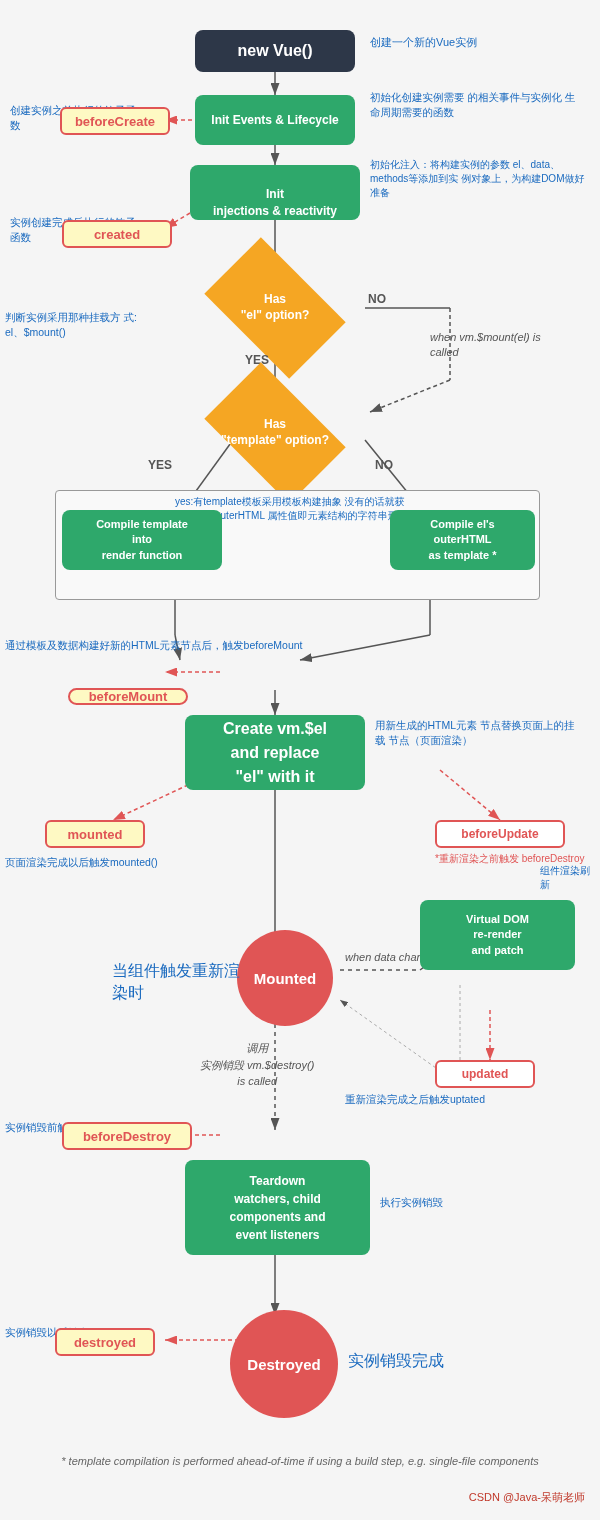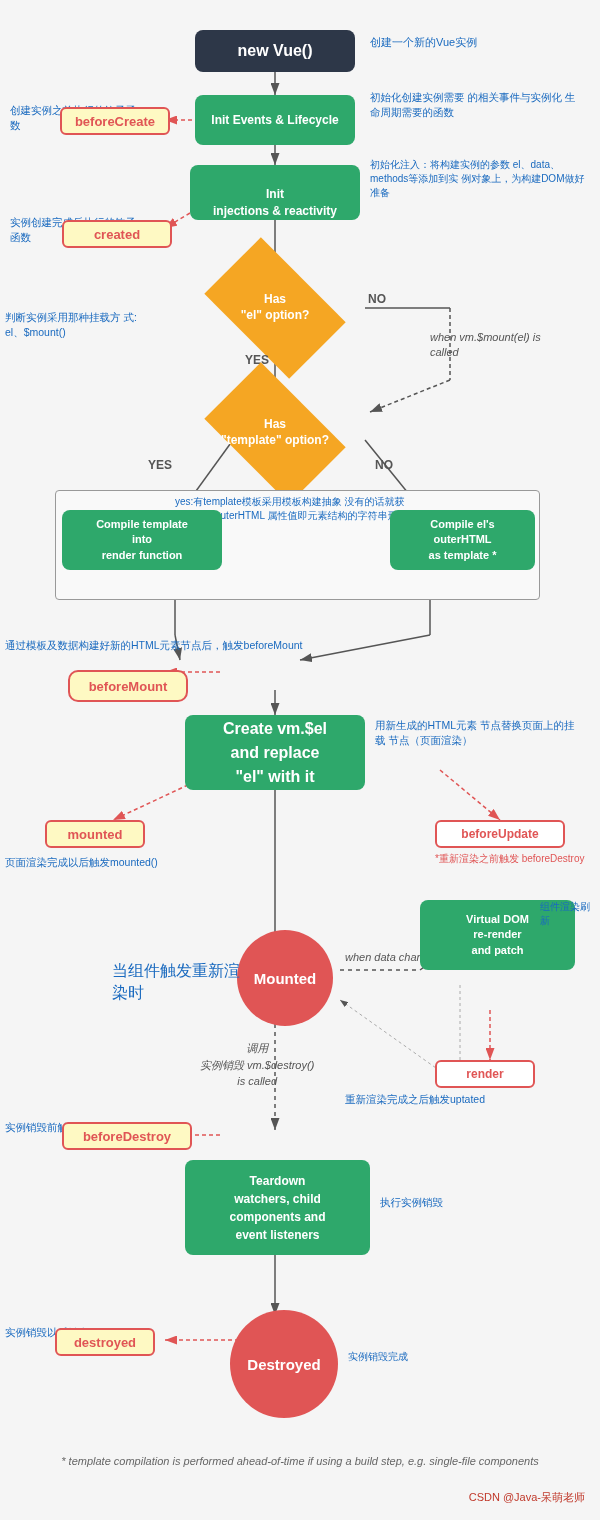--- a/index.html
+++ b/index.html
@@ -262,21 +262,21 @@
   <div class="node node-green" style="left:62px;top:510px;width:160px;height:60px;font-size:11px;">
     <span style="line-height:1.4;">Compile template<br>into<br>render function</span>
   </div>
 
   <div class="node node-green" style="left:390px;top:510px;width:145px;height:60px;font-size:11px;">
     <span style="line-height:1.4;">Compile el's<br>outerHTML<br>as template *</span>
   </div>
 
   <div class="annotation" style="left:5px;top:638px;width:350px;font-size:10.5px;">通过模板及数据构建好新的HTML元素节点后，触发beforeMount</div>
 
-  <div class="node node-hook" style="left:68px;top:670px;width:120px;height:32px;border-radius:10px;">beforeMount</div>
+  <div class="node node-hook" style="left:68px;top:688px;width:120px;height:17px;border-radius:10px;">beforeMount</div>
 
   <div class="node node-green" style="left:185px;top:715px;width:180px;height:75px;font-size:16px;">
     <span style="line-height:1.5;">Create vm.$el<br>and replace<br>"el" with it</span>
   </div>
 
   <div class="annotation" style="left:375px;top:718px;width:200px;font-size:10.5px;">用新生成的HTML元素
 节点替换页面上的挂载
 节点（页面渲染）</div>
 
   <div class="node node-hook" style="left:45px;top:820px;width:100px;height:28px;">mounted</div>
@@ -292,43 +292,43 @@
 
   <div style="position:absolute;left:345px;top:950px;font-size:11px;color:#555;font-style:italic;line-height:1.4;">when data
 changes</div>
 
   <div class="annotation" style="left:112px;top:960px;width:135px;font-size:16px;">当组件触发重新渲染时</div>
 
   <div class="node node-green" style="left:420px;top:900px;width:155px;height:70px;font-size:11px;">
     <span style="line-height:1.4;">Virtual DOM<br>re-render<br>and patch</span>
   </div>
 
-  <div class="annotation" style="left:540px;top:900px;width:55px;font-size:10px;">组件渲染刷新</div>
-
-  <div class="node node-hook-update" style="left:435px;top:1060px;width:100px;height:28px;">render</div>
+  <div class="annotation" style="left:540px;top:864px;width:55px;font-size:10px;">组件渲染刷新</div>
+
+  <div class="node node-hook-update" style="left:435px;top:1060px;width:100px;height:28px;">updated</div>
 
   <div class="annotation" style="left:345px;top:1092px;width:240px;font-size:10.5px;">重新渲染完成之后触发uptated</div>
 
   <div style="position:absolute;left:200px;top:1040px;font-size:11px;color:#555;font-style:italic;text-align:center;line-height:1.5;">
     <span>调用<br>实例销毁 vm.$destroy()<br>is called</span>
   </div>
 
   <div class="annotation" style="left:5px;top:1120px;width:200px;font-size:10.5px;">实例销毁前触发beforeDestroy</div>
 
   <div class="node node-hook" style="left:62px;top:1122px;width:130px;height:28px;">beforeDestroy</div>
 
   <div class="node node-green" style="left:185px;top:1160px;width:185px;height:95px;font-size:12px;">
     <span style="line-height:1.5;">Teardown<br>watchers, child<br>components and<br>event listeners</span>
   </div>
 
   <div class="annotation" style="left:380px;top:1195px;width:120px;font-size:10.5px;">执行实例销毁</div>
 
   <div class="node node-red-circle" style="left:230px;top:1310px;width:108px;height:108px;font-size:15px;font-weight:bold;">Destroyed</div>
 
-  <div class="annotation" style="left:348px;top:1350px;width:200px;font-size:10px;">实例销毁完成</div>
+  <div class="annotation" style="left:348px;top:1350px;width:200px;font-size:16px;">实例销毁完成</div>
 
   <div class="annotation" style="left:5px;top:1325px;width:180px;font-size:10.5px;">实例销毁以后触发destroyed</div>
 
   <div class="node node-hook" style="left:55px;top:1328px;width:100px;height:28px;">destroyed</div>
 
   <div class="footnote" style="left:40px;top:1455px;width:520px;">* template compilation is performed ahead-of-time if using
 a build step, e.g. single-file components</div>
 
   <div class="branding" style="right:15px;bottom:15px;">CSDN @Java-呆萌老师</div>
 

